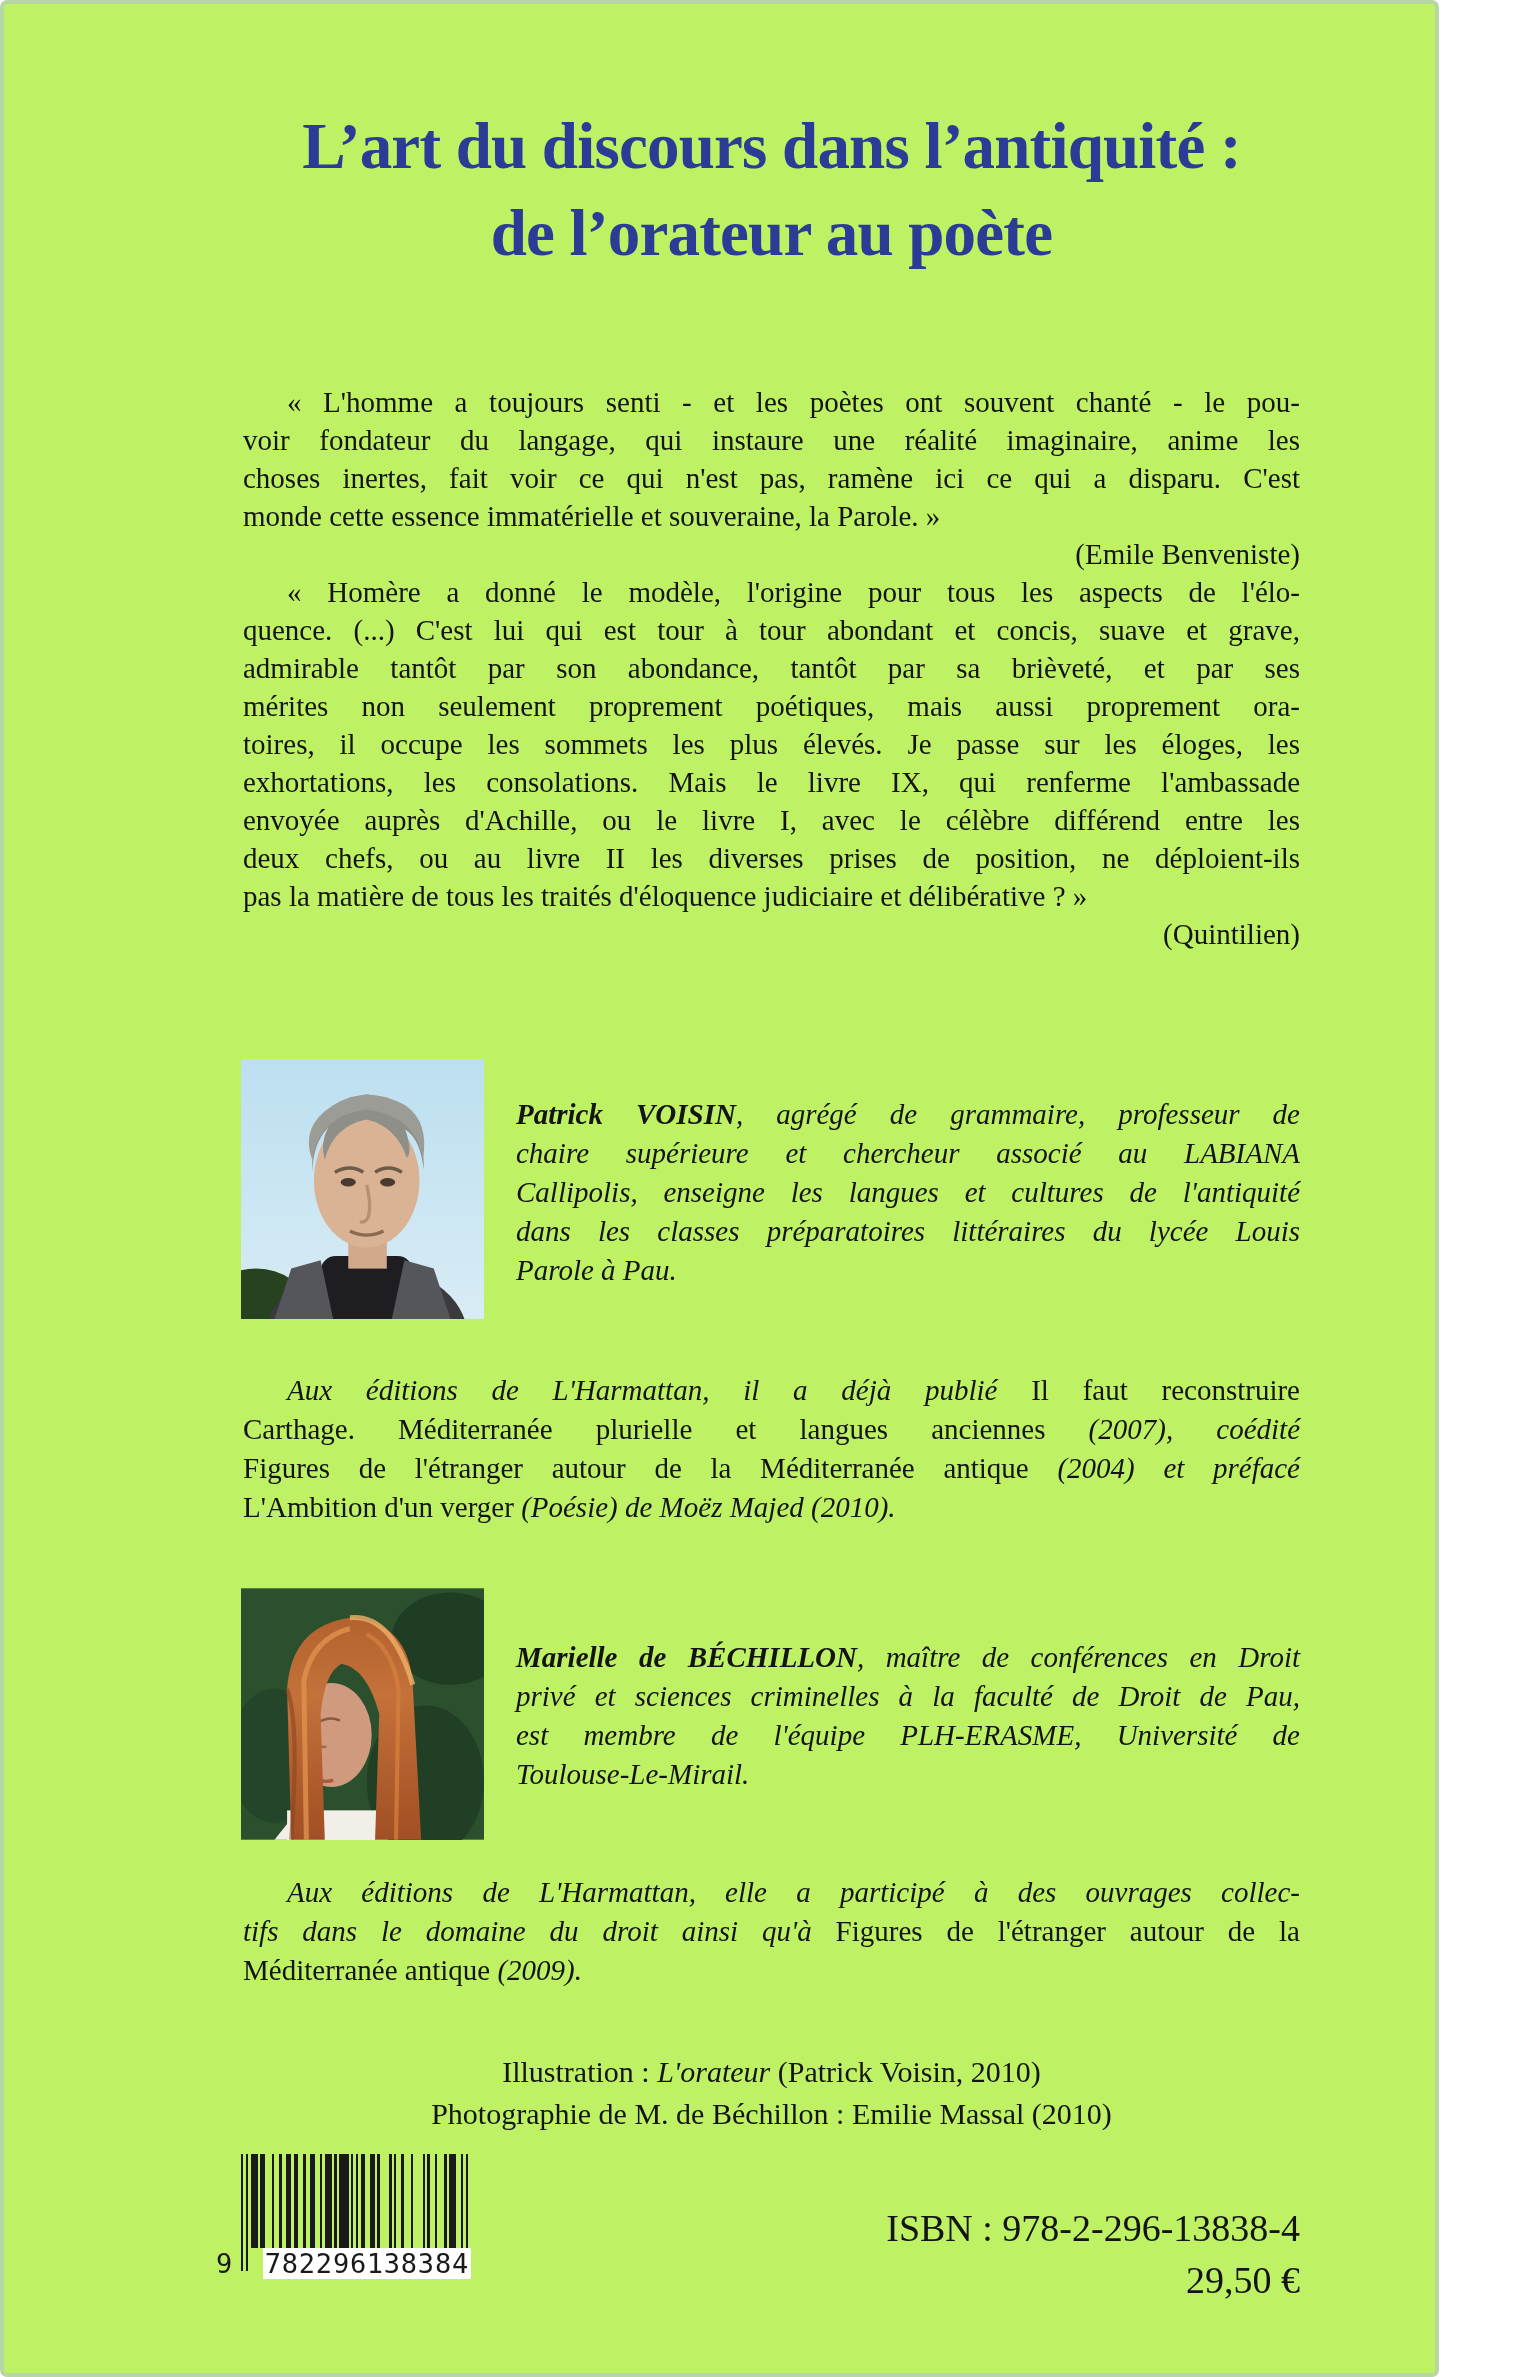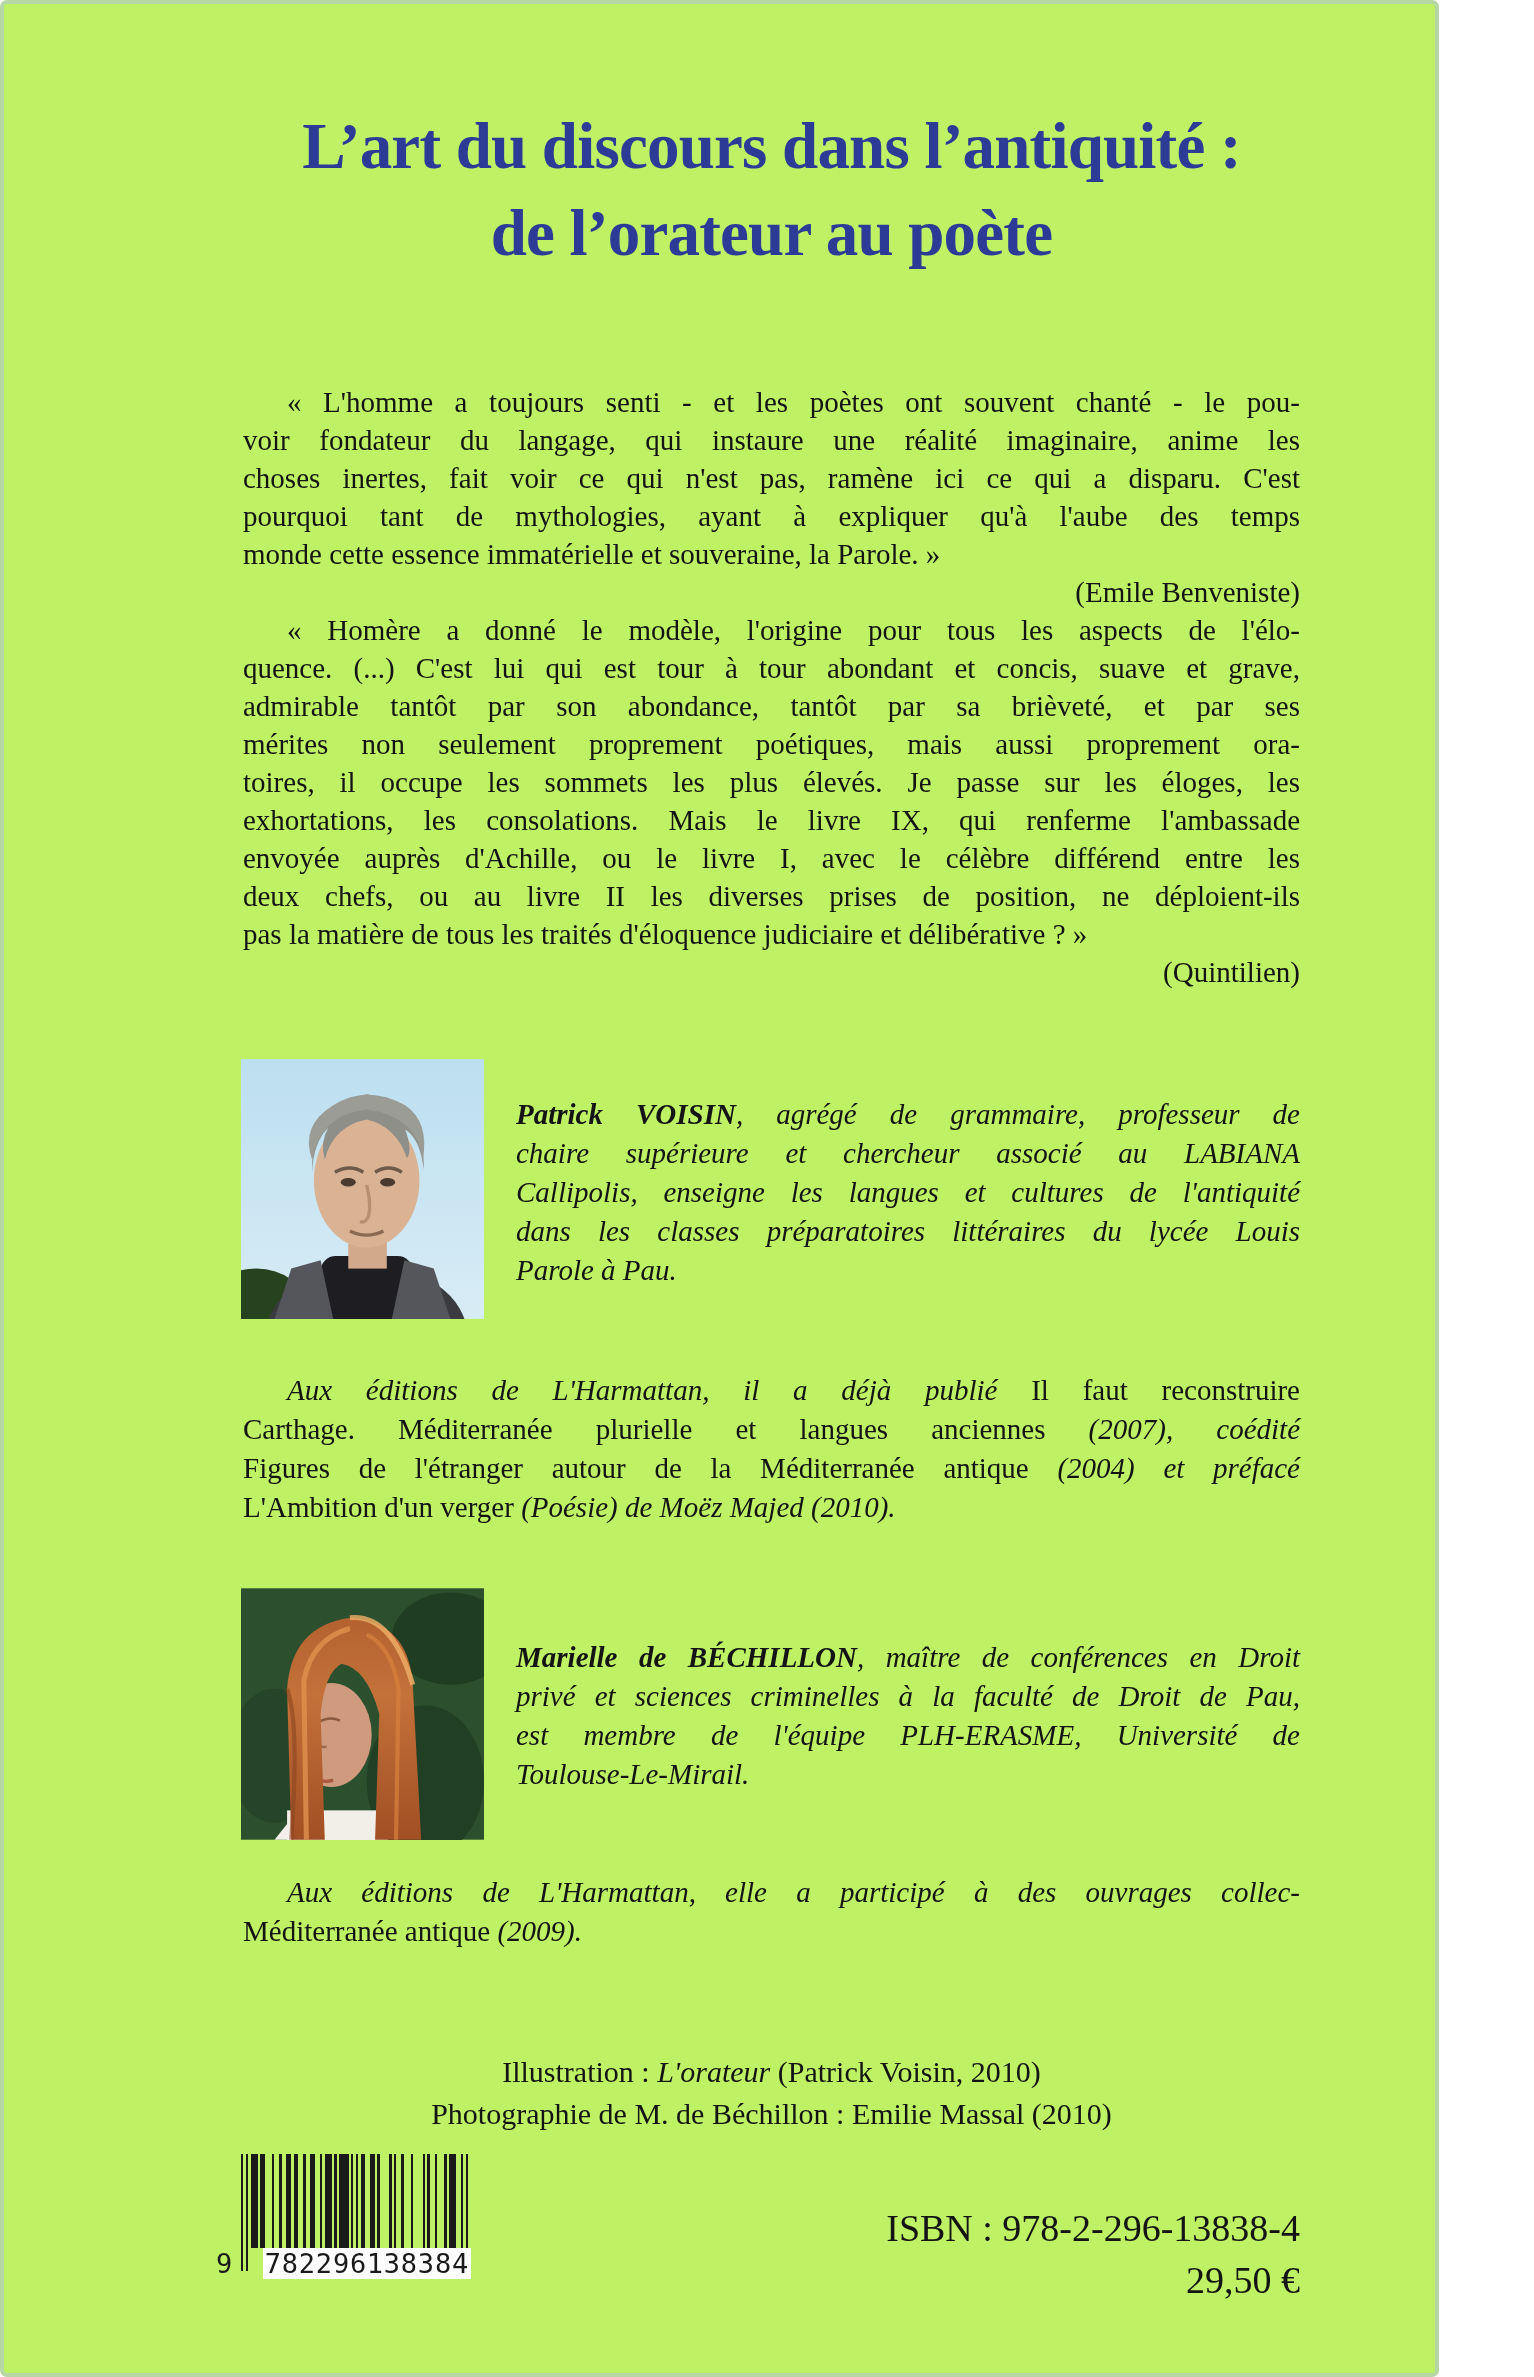--- a/index.html
+++ b/index.html
@@ -76,21 +76,20 @@
   <div id="title" style="color: rgb(43, 59, 150);">
     <div>L’art du discours dans l’antiquité :</div>
     <div>de l’orateur au poète</div>
   </div>
 
   <div id="quote-block">
     <div>
         <div class="tline tindent"><span class="seg-r">« L'homme a toujours senti - et les poètes ont souvent chanté - le pou-</span></div>
         <div class="tline"><span class="seg-r">voir fondateur du langage, qui instaure une réalité imaginaire, anime les</span></div>
         <div class="tline"><span class="seg-r">choses inertes, fait voir ce qui n'est pas, ramène ici ce qui a disparu. C'est</span></div>
-        <div class="tline"><span class="seg-r">pourquoi tant de mythologies, ayant à expliquer qu'à l'aube des temps</span></div>
         <div class="tline tlast"><span class="seg-r">monde cette essence immatérielle et souveraine, la Parole. »</span></div>
       </div>
     <div class="attr">(Emile Benveniste)</div>
     <div>
         <div class="tline tindent"><span class="seg-r">« Homère a donné le modèle, l'origine pour tous les aspects de l'élo-</span></div>
         <div class="tline"><span class="seg-r">quence. (...) C'est lui qui est tour à tour abondant et concis, suave et grave,</span></div>
         <div class="tline"><span class="seg-r">admirable tantôt par son abondance, tantôt par sa brièveté, et par ses</span></div>
         <div class="tline"><span class="seg-r">mérites non seulement proprement poétiques, mais aussi proprement ora-</span></div>
         <div class="tline"><span class="seg-r">toires, il occupe les sommets les plus élevés. Je passe sur les éloges, les</span></div>
         <div class="tline"><span class="seg-r">exhortations, les consolations. Mais le livre IX, qui renferme l'ambassade</span></div>
@@ -170,20 +169,21 @@
   </div>
   <div class="bio" style="top:1634px;">
       <div class="tline"><span class="seg-bi">Marielle de BÉCHILLON</span><span class="seg-i">, maître de conférences en Droit</span></div>
       <div class="tline"><span class="seg-i">privé et sciences criminelles à la faculté de Droit de Pau,</span></div>
       <div class="tline"><span class="seg-i">est membre de l'équipe PLH-ERASME, Université de</span></div>
       <div class="tline tlast"><span class="seg-i">Toulouse-Le-Mirail.</span></div>
     </div>
 
   <div class="pubpar" style="top:1869px;">
       <div class="tline tindent"><span class="seg-i">Aux éditions de L'Harmattan, elle a participé à des ouvrages collec-</span></div>
+      <div class="tline"><span class="seg-i">tifs dans le domaine du droit ainsi qu'à </span><span class="seg-r">Figures de l'étranger autour de la</span></div>
       <div class="tline tlast"><span class="seg-r">Méditerranée antique </span><span class="seg-i">(2009).</span></div>
     </div>
 
   <div id="credits">
       <div class="tline"><span class="seg-r">Illustration : </span><span class="seg-i">L'orateur</span><span class="seg-r"> (Patrick Voisin, 2010)</span></div>
       <div class="tline tlast"><span class="seg-r">Photographie de M. de Béchillon : Emilie Massal (2010)</span></div>
     </div>
 
   <div id="barcode">
     <div id="barcode-bars">

